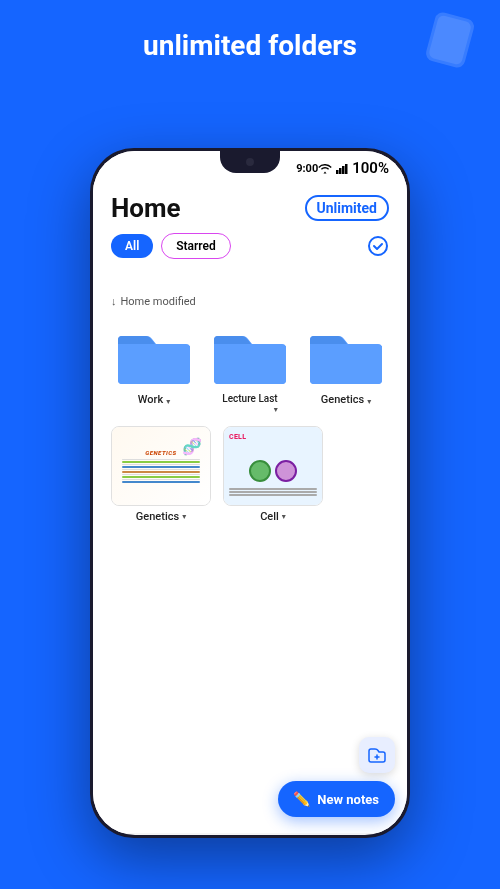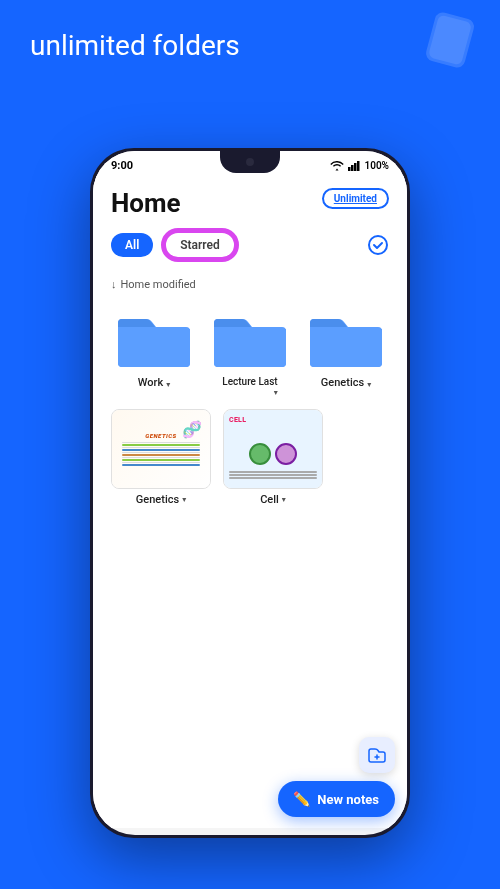--- a/index.html
+++ b/index.html
@@ -21,22 +21,23 @@
       color: white;
       z-index: 2;
     }
     .hero-text .line1 {
       font-size: 26px;
       font-weight: 500;
       line-height: 1.3;
     }
     .hero-text .line2 {
       font-size: 28px;
-      font-weight: 400;
+      font-weight: 700;
       line-height: 1.3;
+      text-align: center;
     }
 
     
     .deco-corner {
       position: absolute;
       top: 10px;
       right: 15px;
       width: 70px;
       height: 70px;
       z-index: 1;
@@ -65,21 +66,21 @@
       background: #f5f5f5;
       border-radius: 42px;
       overflow: hidden;
       position: relative;
     }
 
     
     .status-bar {
       background: white;
       display: flex;
-      justify-content: space-between;
+      justify-content: flex-end;
       align-items: center;
       padding: 8px 18px 4px;
       font-size: 11px;
       font-weight: 600;
     }
     .status-time { color: #000; font-weight: 700; }
     .status-icons { display: flex; align-items: center; gap: 4px; }
 
     
     .notch {
@@ -109,60 +110,59 @@
     }
 
     
     .app-header {
       padding: 12px 18px 8px;
       background: white;
     }
     .app-title-row {
       display: flex;
       justify-content: space-between;
-      align-items: flex-start;
+      align-items: center;
       margin-bottom: 10px;
     }
     .app-title {
       font-size: 26px;
       font-weight: 700;
       color: #111;
     }
     .unlimited-badge {
       border: 2px solid #1565FF;
       color: #1565FF;
       border-radius: 20px;
       padding: 3px 10px;
-      font-size: 10px;
+      font-size: 14px;
       font-weight: 700;
-      text-decoration: underline;
     }
 
     
     .tab-bar {
       display: flex;
       align-items: center;
       gap: 8px;
-      margin-bottom: 4px;
+      margin-bottom: 24px;
     }
     .tab {
       padding: 5px 14px;
       border-radius: 20px;
       font-size: 12px;
       font-weight: 600;
       cursor: pointer;
     }
     .tab.active {
       background: #1565FF;
       color: white;
     }
     .tab.inactive {
       background: transparent;
-      color: #404040;
-      border: 5px solid #d946ef;
+      color: #000000;
+      border: 1px solid #d946ef;
     }
     .check-icon {
       margin-left: auto;
       width: 22px;
       height: 22px;
     }
 
     
     .sort-row {
       display: flex;
@@ -392,21 +392,21 @@
           <path d="M7 2.5c2.2 0 4.2.9 5.7 2.4l1-1A8.5 8.5 0 007 1a8.5 8.5 0 00-6.7 2.9l1 1A6.7 6.7 0 017 2.5z" fill="#000"></path>
         </svg>
 
         <svg width="12" height="11" viewBox="0 0 12 11">
           <rect x="0" y="7" width="2.5" height="4" fill="#000"></rect>
           <rect x="3" y="5" width="2.5" height="6" fill="#000"></rect>
           <rect x="6" y="3" width="2.5" height="8" fill="#000"></rect>
           <rect x="9" y="1" width="2.5" height="10" fill="#000"></rect>
         </svg>
 
-        <span style="font-size:10px;font-weight:600;">100%</span>
+        <span style="font-size:15px;font-weight:600;">100%</span>
       </div>
     </div>
 
     <div class="app-content">
 
       <div class="app-header">
         <div class="app-title-row">
           <span class="app-title">Home</span>
           <span class="unlimited-badge">Unlimited</span>
         </div>

